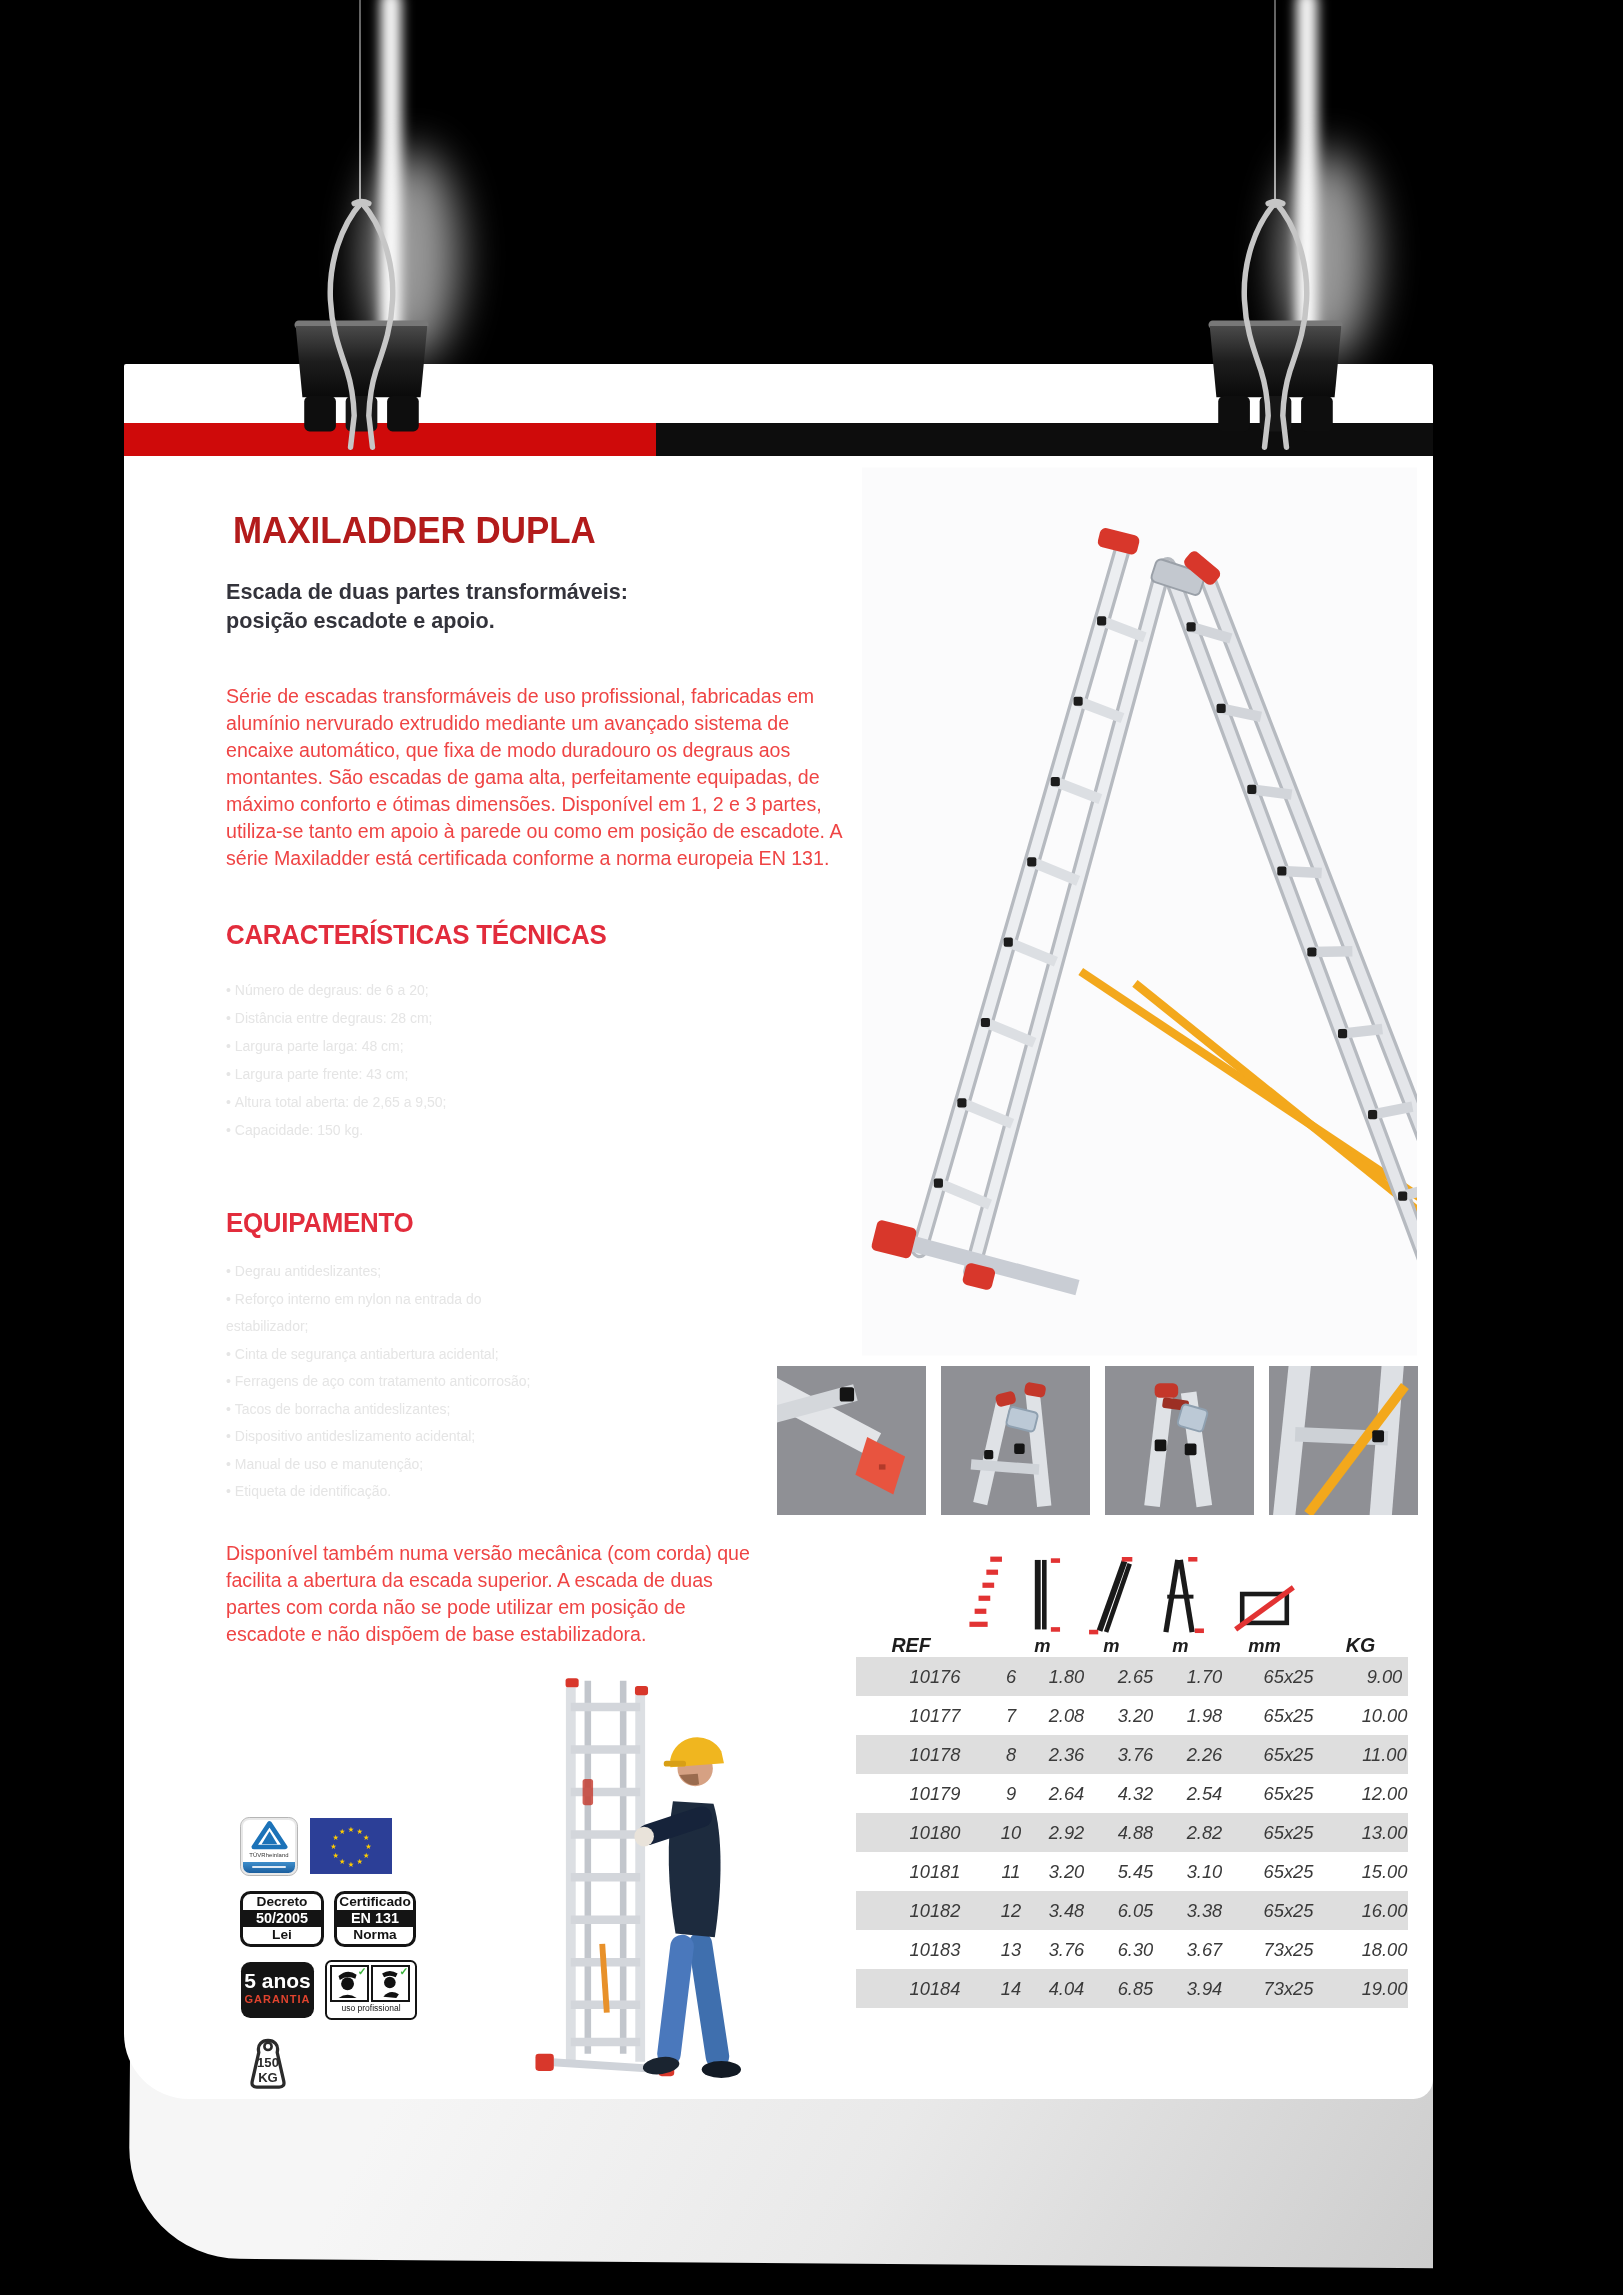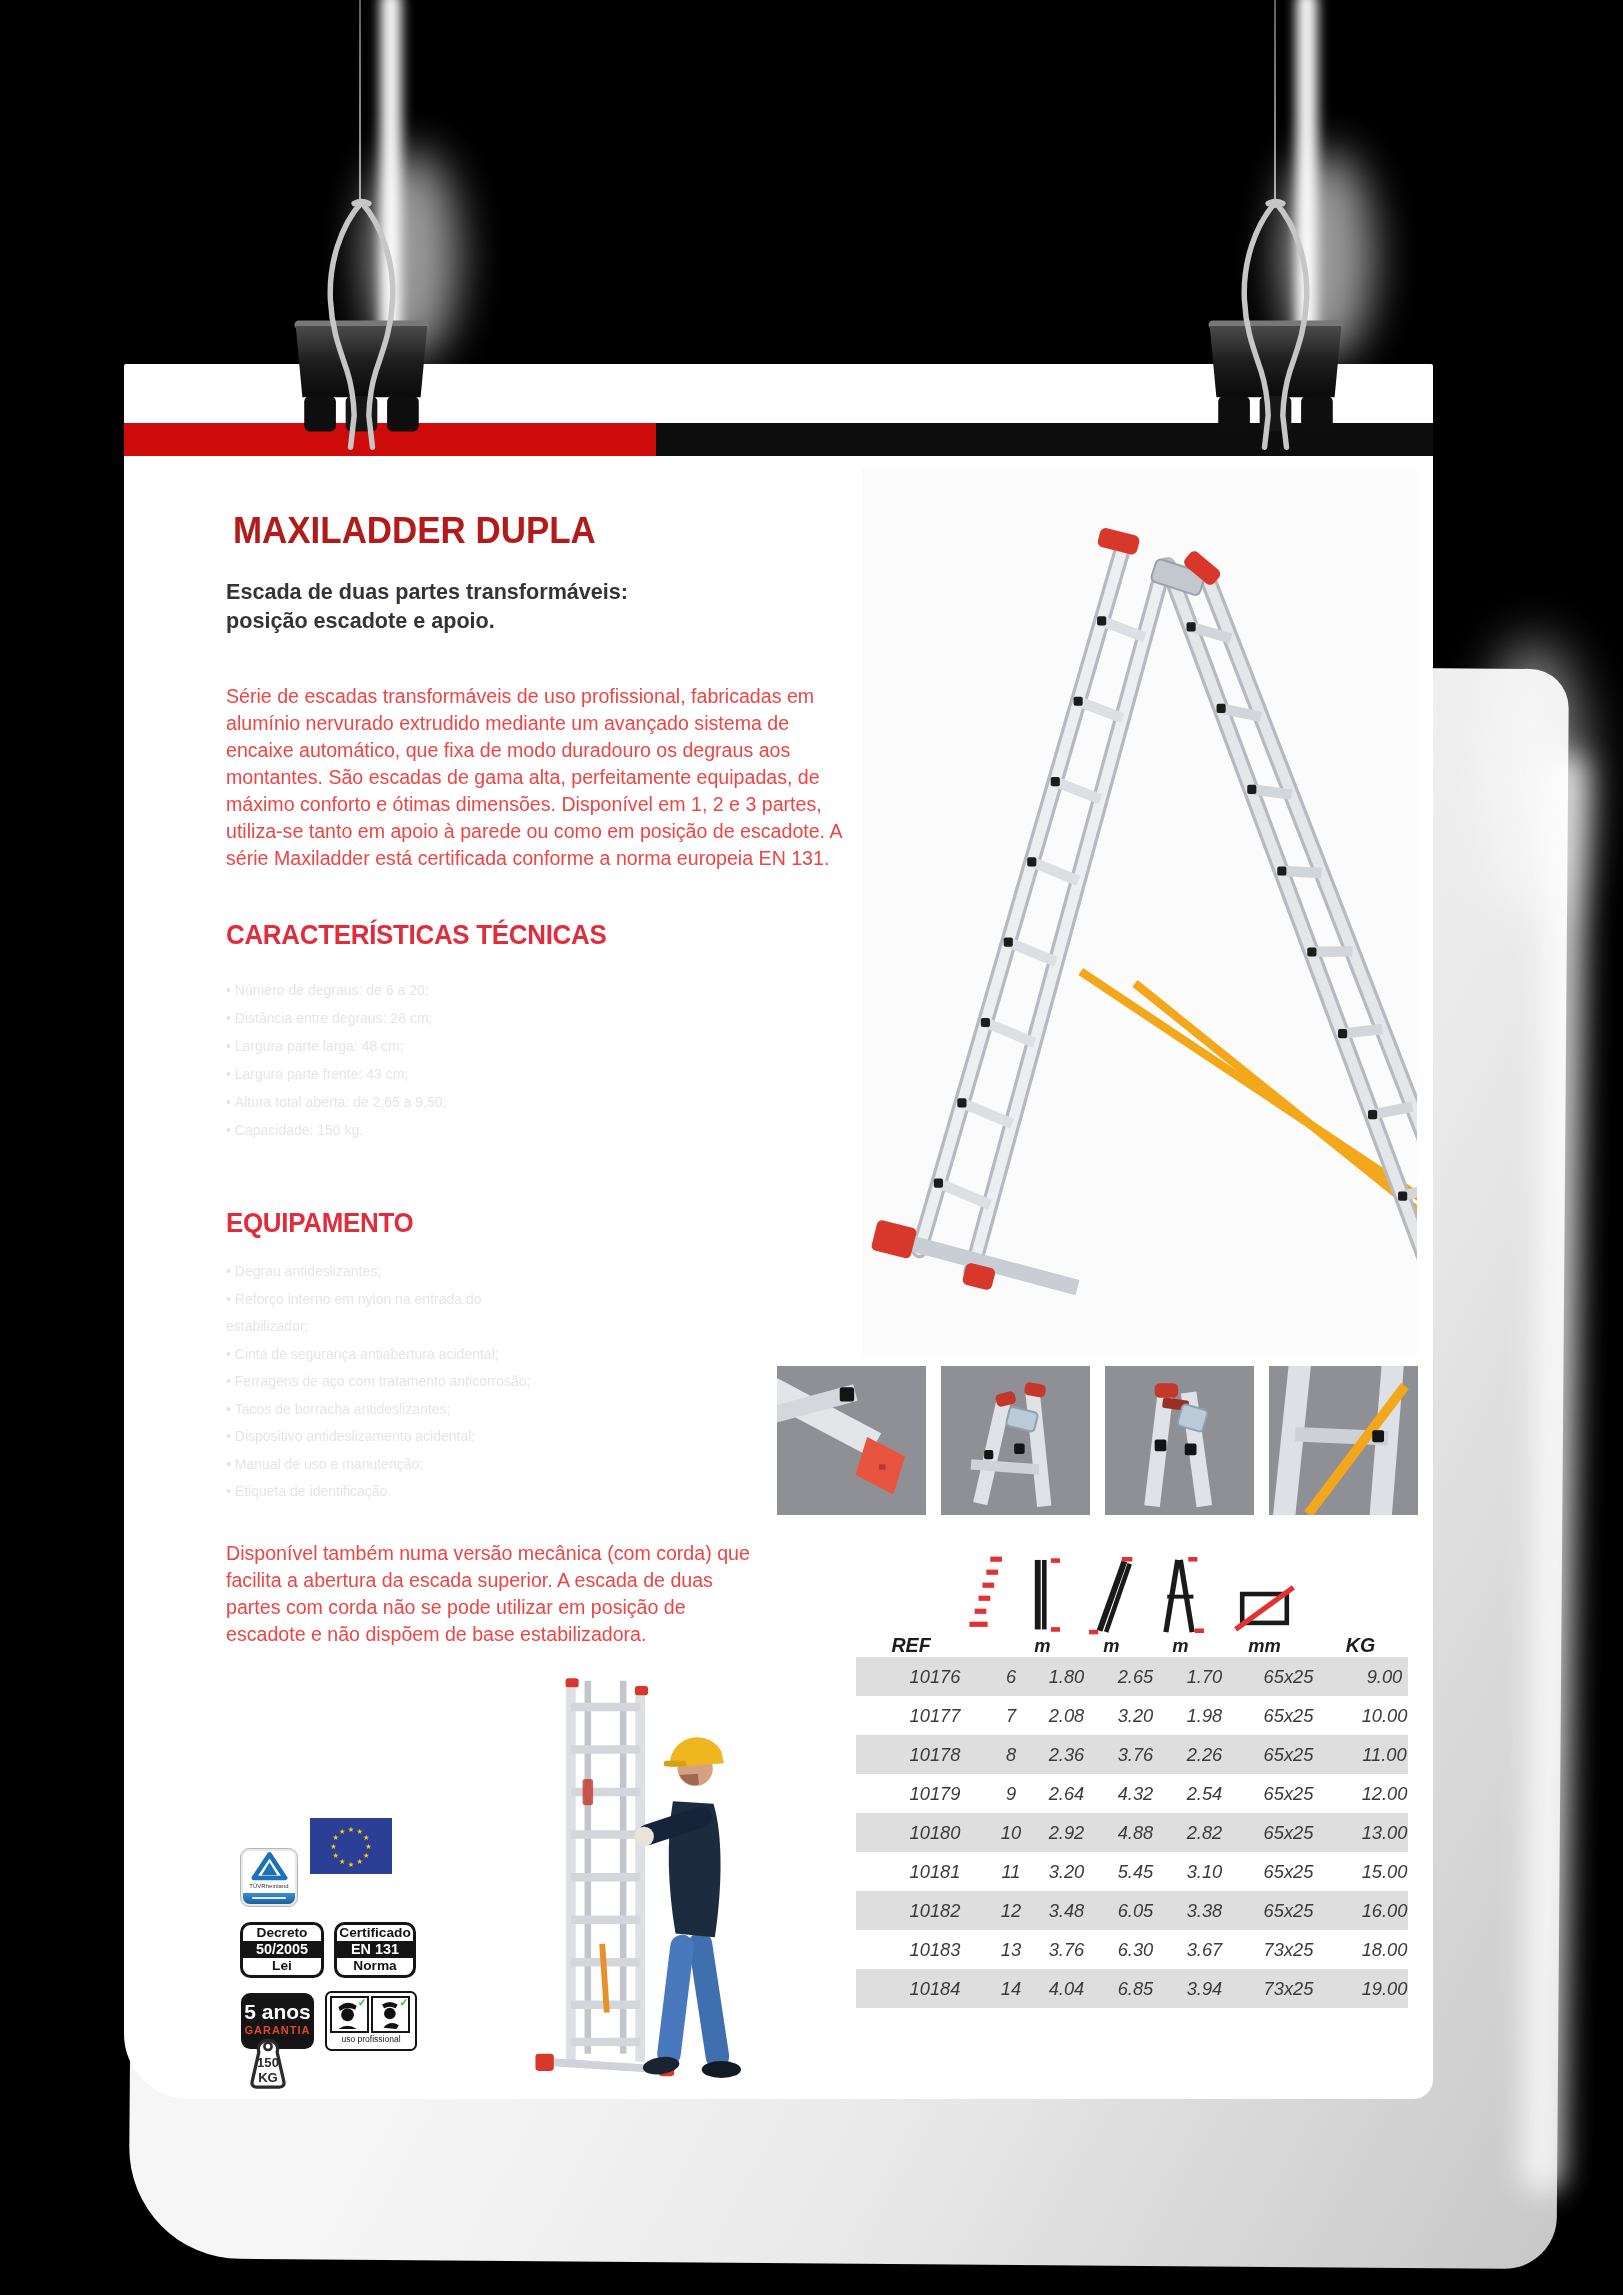--- a/index.html
+++ b/index.html
@@ -1,16 +1,16 @@
 <!DOCTYPE html>
 <html style="font-size:10.5px"><head>
 <meta charset="utf-8">
 <style>
   html,body{margin:0;padding:0;background:#000;}
-  #canvas{position:relative;width:1623px;height:2295px;background:#000;overflow:hidden;
+  #canvas{position:relative;width:1433px;height:2295px;background:#000;overflow:hidden;
           font-family:"Liberation Sans",sans-serif;}
   .abs{position:absolute;}
 
   
   #backing{left:141px;top:658px;width:1428px;height:1600px;
     background:linear-gradient(118deg,#f6f6f6 45%,#e9e9e9 68%,#c7c7c7 100%);
     border-radius:3.9px 39px 52px 111px;transform:rotate(.45deg);transform-origin:top left;}
   #curl-glow{left:1534px;top:753px;width:41px;height:1440px;background:#fff;
     filter:blur(14.4px);opacity:.8;border-radius:39px;transform:rotate(1deg);}
   #curl-glow-top{left:1485px;top:641px;width:98px;height:281px;background:#fff;
@@ -46,21 +46,21 @@
   #h-tech{left:226px;top:920px;}
   #h-equip{left:226px;top:1208px;}
   .blist{left:226px;width:631px;font-size:14px;color:#e5e5e5;}
   #list-tech{top:976px;line-height:28px;}
   #list-equip{top:1258px;line-height:27.5px;}
   .blist .item{white-space:pre-line;}
   .blist .item::before{content:"\2022\00a0";}
   #para2{left:226px;top:1540px;width:543px;}
 
   
-  .badge{box-sizing:border-box;margin-top:31px;}
+  .badge{box-sizing:border-box;}
   #tuv{left:240px;top:1817px;width:58px;height:59px;background:#fff;border:1.3px solid #b5b5b5;
     border-radius:9.2px;box-shadow:inset 0 0 0 2px #e8e8e8;overflow:hidden;text-align:center;}
   #tuv .tuv-name{font-size:5.9px;color:#333;letter-spacing:0.1px;margin-top:-1.3px;}
   #tuv-band{position:absolute;left:2px;right:2px;bottom:2px;height:11px;border-radius:0 0 6.5px 6.5px;
     background:linear-gradient(#3e8ecb,#1b5e9e);}
   #tuv-band i{display:block;margin:3.9px auto 0;width:34px;height:2.6px;background:#dfeaf5;border-radius:1.3px;}
   #euflag{left:310px;top:1818px;width:82px;height:56px;}
   .lawbadge{background:#fff;border:3.3px solid #141414;border-radius:10.5px;text-align:center;
     overflow:hidden;}
   #decreto{left:240px;top:1891px;width:84px;height:56px;}

